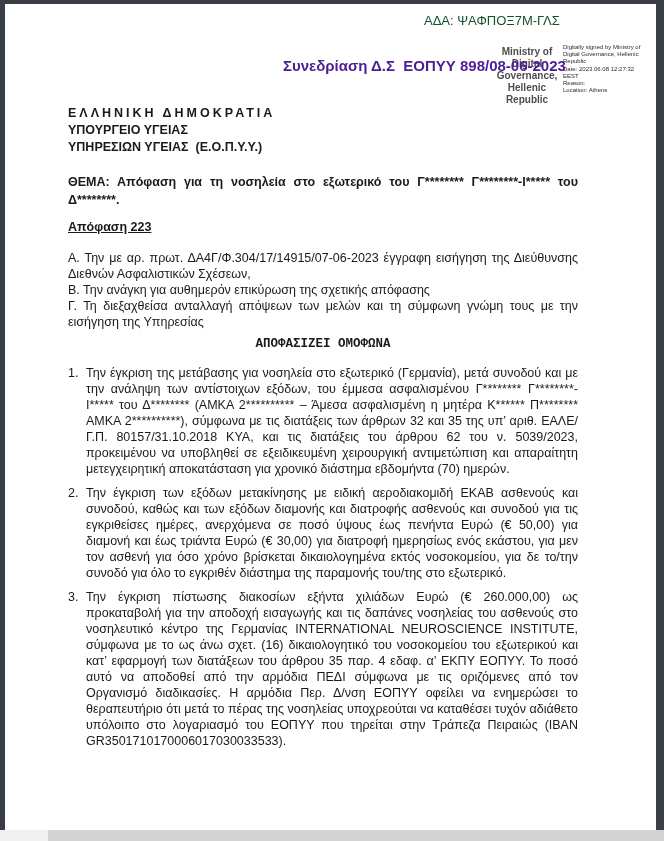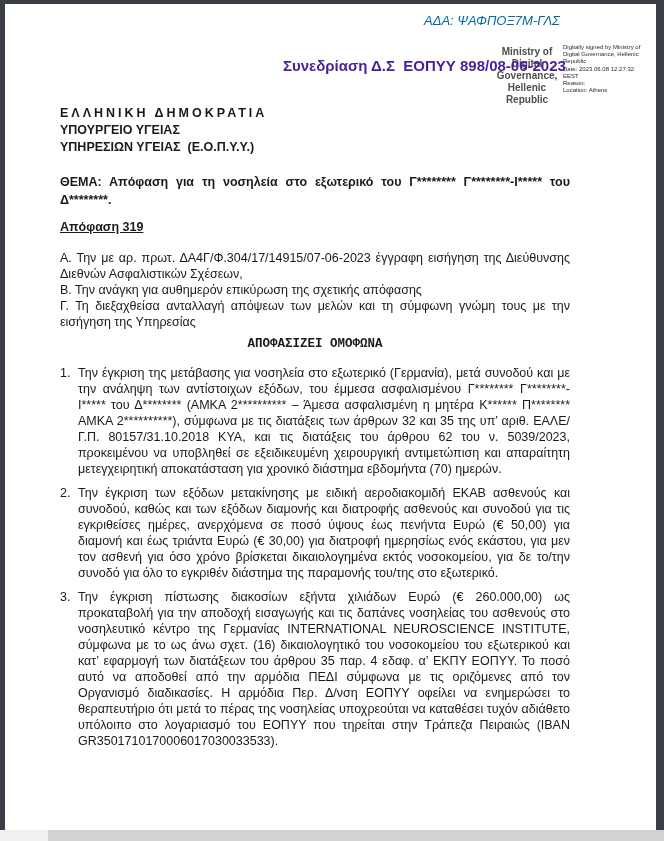--- a/index.html
+++ b/index.html
@@ -16,42 +16,41 @@
   .page {
     position: absolute;
     left: 5px; top: 4px;
     width: 651px; height: 826px;
     background: #ffffff;
     color: #1a1a1a;
   }
   
   .ada {
     position: absolute; left: 419px; top: 9px;
-    font-size: 13px; font-weight: 400; color: #0369a1;
+    font-size: 13px; font-weight: 400; color: #14532d;
     white-space: pre;
-    font-style: italic;
   }
   .session-title {
     position: absolute; left: 278px; top: 53px;
     font-size: 15px; font-weight: 700; color: #4c1d95;
     white-space: pre; z-index: 2;
   }
   .stamp {
     position: absolute; left: 482px; top: 42px; width: 80px;
     font-size: 10px; line-height: 12px; font-weight: 600;
     color: #4d4d4d; text-align: center; z-index: 1;
   }
   .stamp-details {
     position: absolute; left: 558px; top: 40px; width: 100px;
     font-size: 6px; line-height: 7.2px; color: #2b2b2b;
     text-align: left;
   }
   
   .content {
-    position: absolute; left: 55px; top: 0;
+    position: absolute; left: 63px; top: 0;
     width: 510px;
     font-size: 12.5px; line-height: 16px;
   }
   .org-header { margin-top: 101px; font-weight: 700; }
   .org-header div { line-height: 17px; white-space: pre; }
   .org-header .spaced { letter-spacing: 3px; }
   .subject {
     margin: 17px 0 0 0; font-weight: 700;
     text-align: justify; line-height: 18px;
   }
@@ -111,21 +110,21 @@
     <div class="content">
 
       <div class="org-header">
         <div class="spaced">ΕΛΛΗΝΙΚΗ ΔΗΜΟΚΡΑΤΙΑ</div>
         <div>ΥΠΟΥΡΓΕΙΟ ΥΓΕΙΑΣ</div>
         <div>ΥΠΗΡΕΣΙΩΝ ΥΓΕΙΑΣ  (Ε.Ο.Π.Υ.Υ.)</div>
       </div>
 
       <p class="subject">ΘΕΜΑ: Απόφαση για τη νοσηλεία στο εξωτερικό του Γ******** Γ********-Ι***** του Δ********.</p>
 
-      <p class="decision-heading">Απόφαση 319</p>
+      <p class="decision-heading">Απόφαση 223</p>
 
 
       <div class="considerations">
         <p>Α. Την με αρ. πρωτ. ΔΑ4Γ/Φ.304/17/14915/07-06-2023 έγγραφη εισήγηση της Διεύθυνσης Διεθνών Ασφαλιστικών Σχέσεων,</p>
         <p>Β. Την ανάγκη για αυθημερόν επικύρωση της σχετικής απόφασης</p>
         <p>Γ. Τη διεξαχθείσα ανταλλαγή απόψεων των μελών και τη σύμφωνη γνώμη τους με την εισήγηση της Υπηρεσίας</p>
       </div>
 
       <p class="resolution-heading">ΑΠΟΦΑΣΙΖΕΙ ΟΜΟΦΩΝΑ</p>
 

